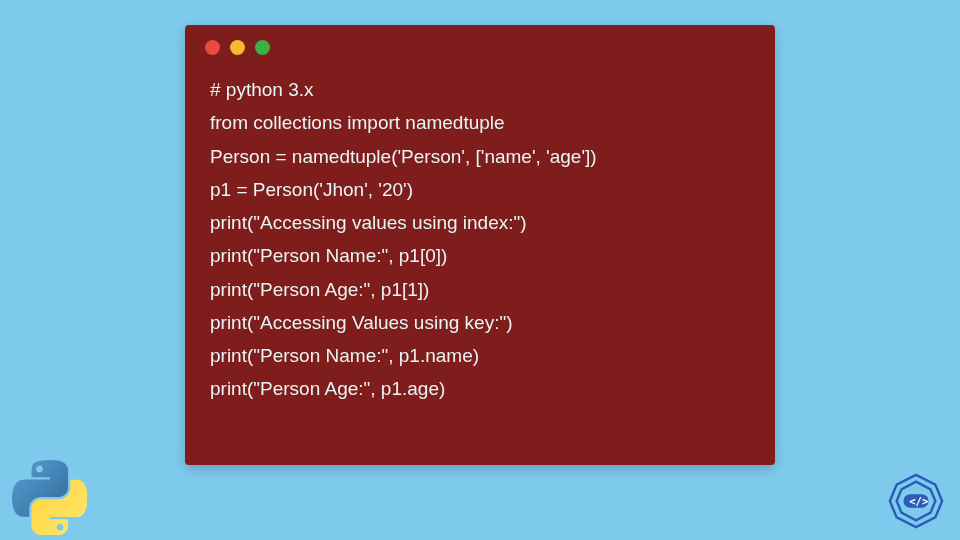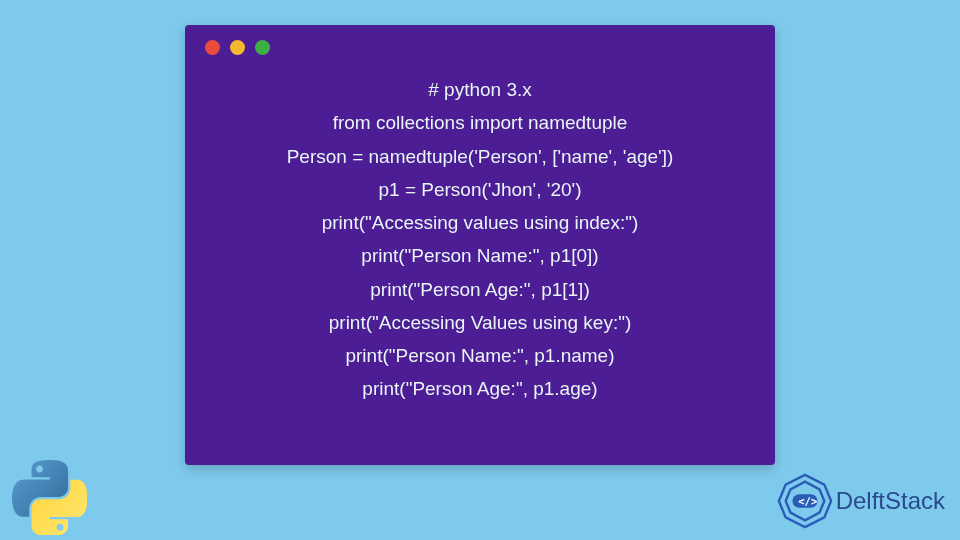--- a/index.html
+++ b/index.html
@@ -14,24 +14,23 @@
       font-family: -apple-system, BlinkMacSystemFont, "Segoe UI", Arial, sans-serif;
       position: relative;
       overflow: hidden;
     }
     .code-window {
       position: absolute;
       top: 25px;
       left: 185px;
       width: 590px;
       height: 440px;
-      background: #4c1d95;
+      background: #7f1d1d;
       border-radius: 4px;
       box-shadow: 0 4px 12px rgba(0,0,0,0.2);
-      text-align: center;
     }
     .window-controls {
       display: flex;
       gap: 10px;
       padding: 15px 20px 10px 20px;
       align-items: center;
     }
     .dot {
       width: 15px;
       height: 15px;
@@ -116,14 +115,13 @@
   <div class="delft-emblem">
     <svg viewBox="0 0 60 60" width="58" height="58">
       <g fill="none" stroke="#2a5cb8" stroke-width="2.5">
         <polygon points="30,3 50,13 57,30 50,47 30,57 10,47 3,30 10,13"></polygon>
         <polygon points="30,10 45,18 50,30 45,42 30,50 15,42 10,30 15,18"></polygon>
       </g>
       <rect x="17" y="23" width="26" height="14" rx="7" fill="#2a5cb8"></rect>
       <text x="23" y="34" font-size="11" fill="#fff" font-family="monospace" font-weight="bold">&lt;/&gt;</text>
     </svg>
   </div>
-  <span class="delft-text">DelftStack</span>
 </div>
 
 </body></html>

